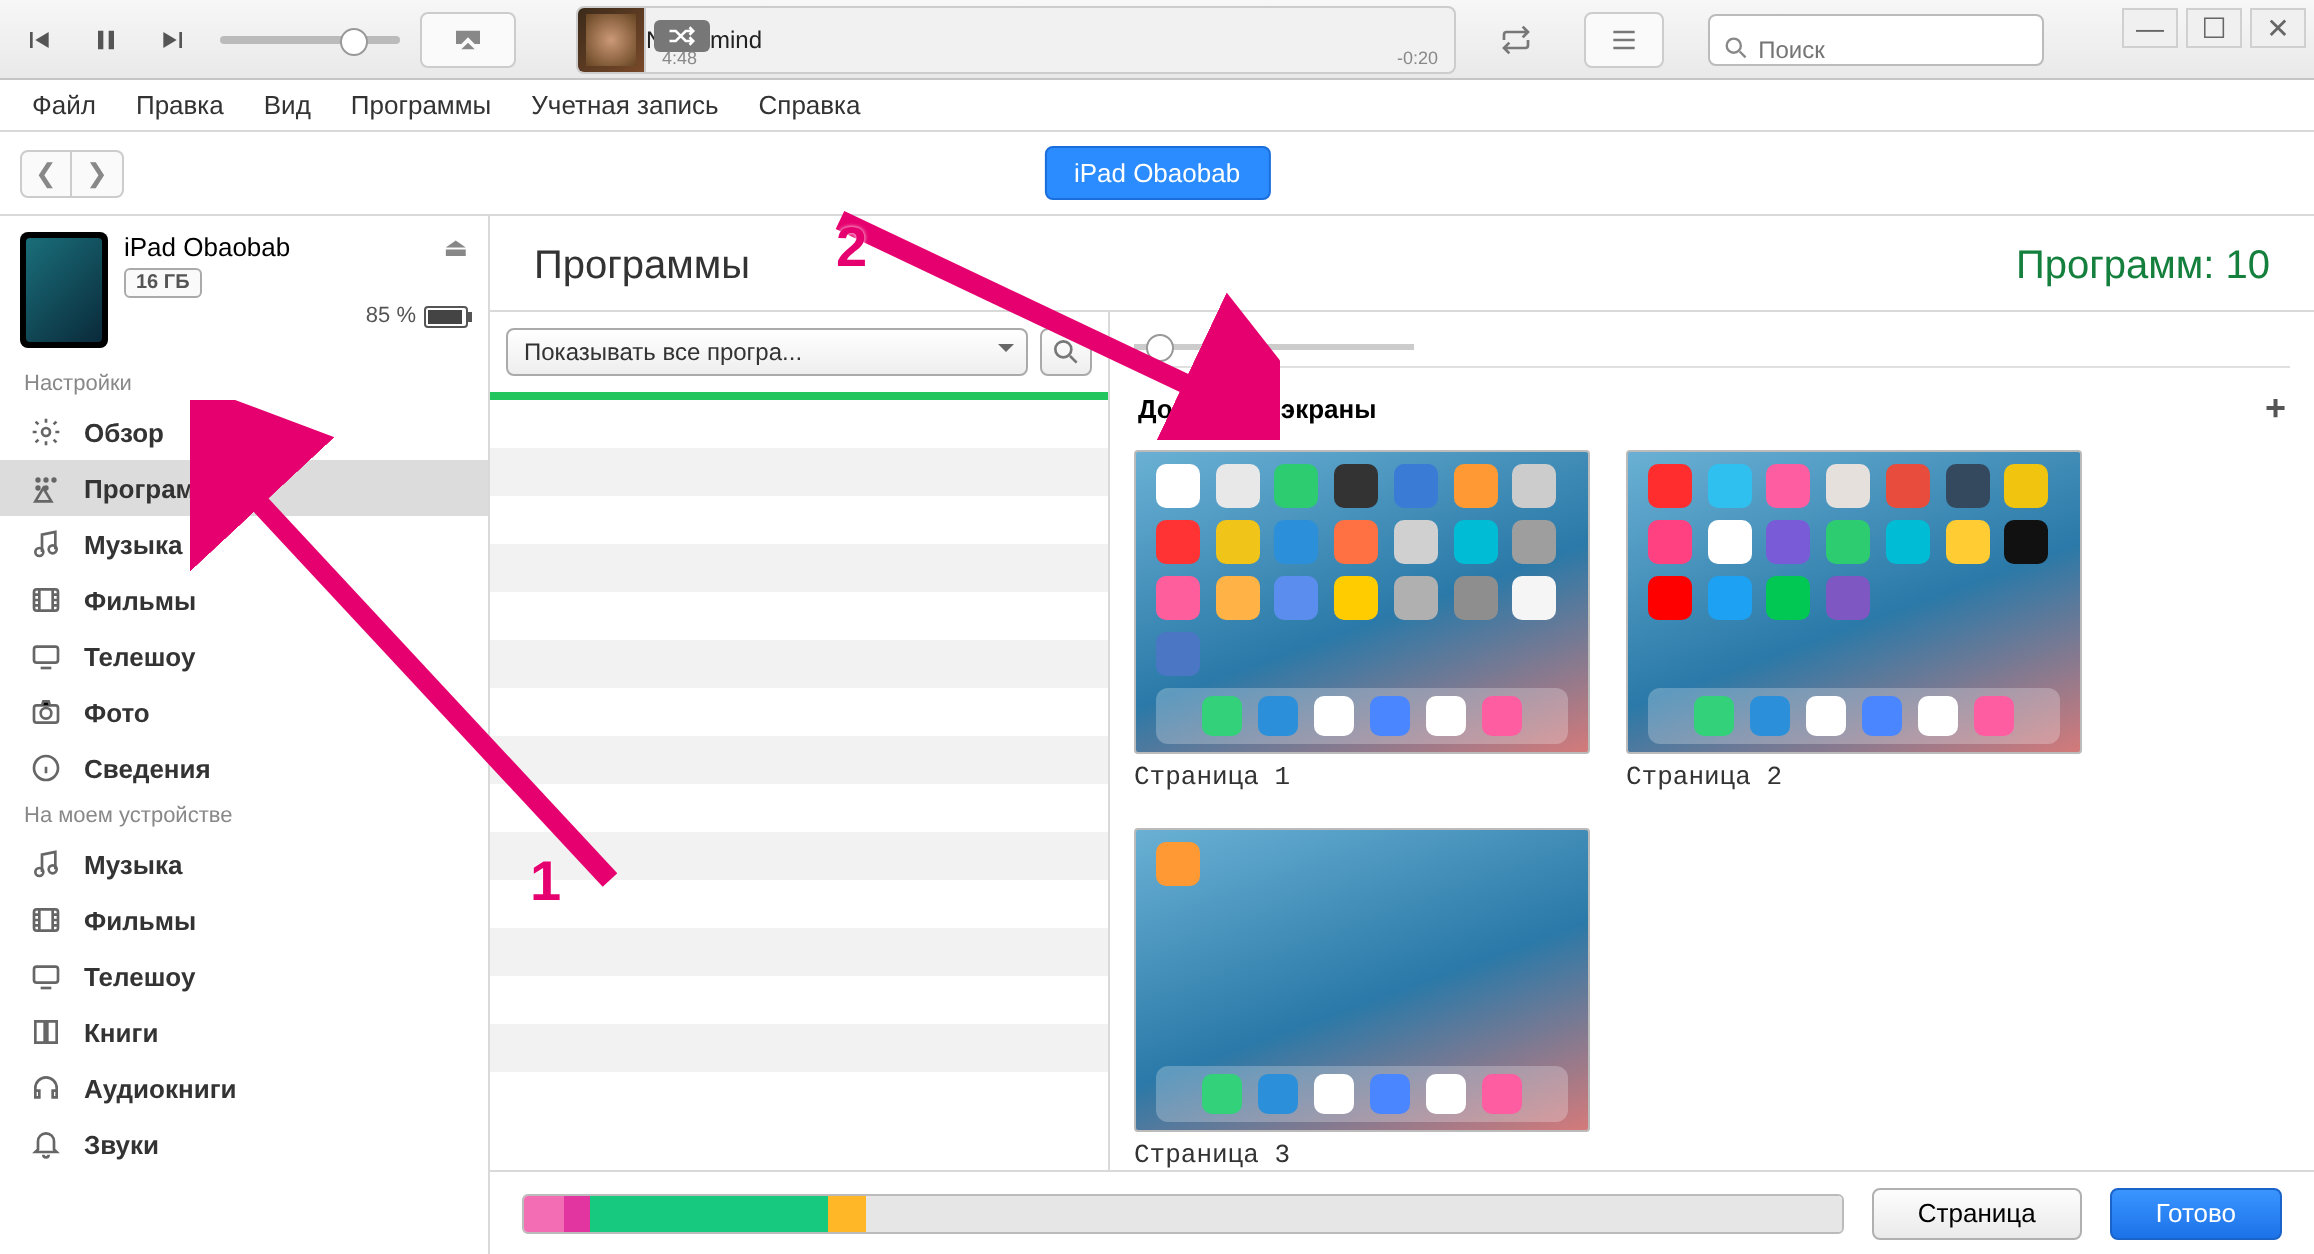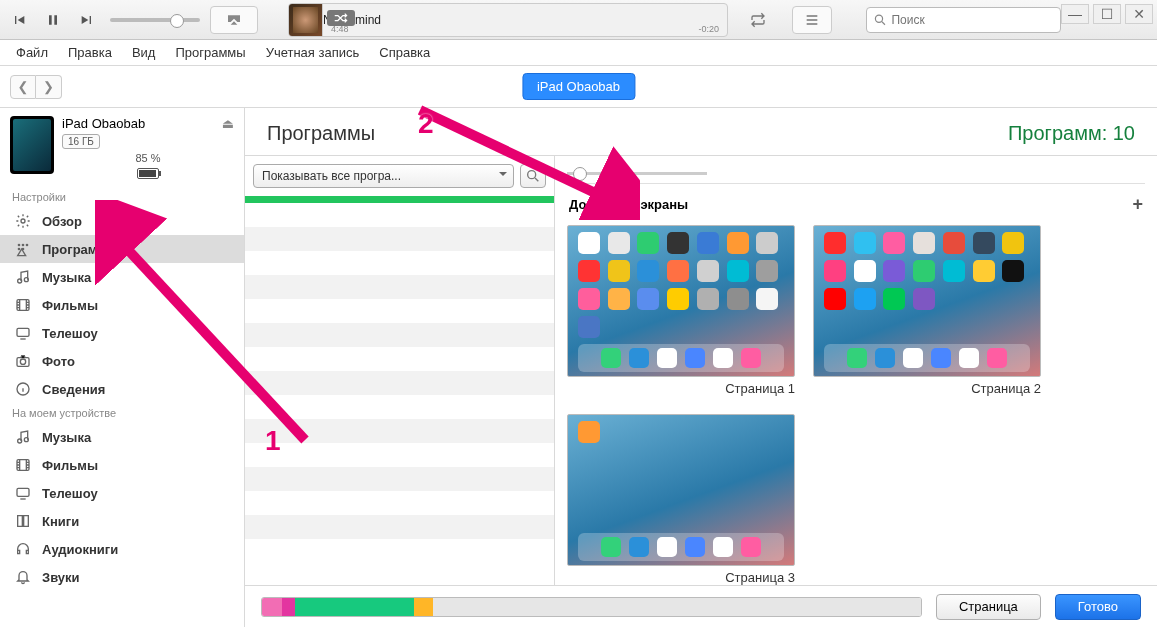--- a/index.html
+++ b/index.html
@@ -33,22 +33,22 @@
   background:#777; border-radius:3px; display:flex; align-items:center; justify-content:center; }
 .np-center { flex:1; text-align:left; font-size:11px; color:#555; }
 .np-title { color:#222; font-size:12px; }
 .np-time-l { position:absolute; left:42px; bottom:2px; font-size:9px; color:#888; }
 .np-time-r { position:absolute; right:8px; bottom:2px; font-size:9px; color:#888; }
 .repeat { width:28px; height:28px; display:flex; align-items:center; justify-content:center;
   color:#777; margin-left:6px; }
 .list-btn { width:40px; height:28px; border:1px solid #ccc; border-radius:4px;
   background:#fafafa; display:flex; align-items:center; justify-content:center; margin-left:10px; }
 .search {
-  width: 195px; height:26px; border:1px solid #bbb; border-radius:4px;
-  background:#fff; display:flex; align-items:center; padding:0 6px; margin-left:24px; gap:4px;
+  width: 168px; height:26px; border:1px solid #bbb; border-radius:4px;
+  background:#fff; display:flex; align-items:flex-end; padding:0 6px; margin-left:12px; gap:4px;
 }
 .search input { border:none; outline:none; font-size:12px; width:100%; background:transparent; }
 .winbtns { position:absolute; right:4px; top:4px; display:flex; gap:4px; }
 .winbtn { width:28px; height:20px; display:flex; align-items:center; justify-content:center;
   color:#666; font-size:14px; cursor:pointer; border:1px solid #d0d0d0; background:#f0f0f0;}
   
 
 .menubar { height:26px; display:flex; align-items:center; gap:4px; padding:0 8px;
   border-bottom:1px solid #d9d9d9; font-size:13px; color:#333; }
 .menubar span { padding:2px 8px; cursor:pointer; }
@@ -68,43 +68,43 @@
 
 .main { display:flex; height: calc(627px - 40px - 26px - 42px); }
 .sidebar { width:245px; border-right:1px solid #d9d9d9; overflow:hidden; }
 .device-head { display:flex; padding:8px 10px; gap:8px; align-items:flex-start; }
 .device-thumb { width:44px; height:58px; background:#000; border-radius:4px; position:relative; overflow:hidden;}
 .device-thumb::after{content:"";position:absolute;inset:3px;border-radius:2px;
   background:linear-gradient(135deg,#1a6e7a,#0a2a3a); }
 .device-info { flex:1; font-size:13px; }
 .eject { float:right; color:#888; }
 .capacity-badge { display:inline-block; font-size:10px; border:1px solid #aaa;
-  border-radius:3px; padding:1px 5px; margin-top:3px; color:#555; background:#fafafa;}
+  border-radius:3px; padding:1px 5px; margin-top:3px; color:#555; background:#fafafa;font-weight:bold;}
 .battery-row { font-size:11px; color:#555; margin-top:3px; display:flex; align-items:center;
-  justify-content:flex-end; gap:4px;flex-direction:column; }
+  justify-content:flex-end; gap:4px; }
 .battery-icon { width:22px; height:11px; border:1px solid #555; border-radius:2px;
   position:relative; }
 .battery-icon::after{content:"";position:absolute;right:-3px;top:2px;width:2px;height:5px;
   background:#555;}
 .battery-fill { position:absolute; left:1px; top:1px; bottom:1px; width:85%; background:#444; }
 
 .side-section-label { font-size:11px; color:#888; padding:4px 12px; }
 .side-item { display:flex; align-items:center; gap:10px; padding:5px 14px; font-size:13px;
   color:#333; cursor:pointer;font-weight:bold; }
 .side-item.selected { background:#dcdcdc; }
 .side-icon { width:18px; height:18px; display:flex; align-items:center; justify-content:center;
   color:#666; }
 
 .content { flex:1; display:flex; flex-direction:column; }
 .content-head { display:flex; justify-content:space-between; align-items:center;
   padding:14px 22px 10px 22px; font-size:20px; color:#333; }
 .content-head .count { font-size:20px; color:#15803d;text-align:right; }
 .content-body { flex:1; display:flex; border-top:1px solid #d9d9d9; }
 .apps-col { width:310px; border-right:1px solid #d9d9d9; display:flex; flex-direction:column; }
-.apps-toolbar { padding:8px; display:flex; gap:6px; border-bottom:7px solid #22c55e; }
+.apps-toolbar { padding:8px; display:flex; gap:6px; border-bottom:4px solid #22c55e; }
 .dropdown { flex:1; height:24px; border:1px solid #aaa; border-radius:4px;
   background:linear-gradient(#fff,#eee); font-size:12px; padding:0 18px 0 8px;
   display:flex; align-items:center; position:relative; color:#333; }
 .dropdown::after{content:"";position:absolute;right:6px;top:7px;border:4px solid transparent;
   border-top-color:#666;}
 .mini-search-btn { width:26px; height:24px; border:1px solid #aaa; border-radius:4px;
   background:linear-gradient(#fff,#eee); display:flex; align-items:center; justify-content:center;}
 .app-list { flex:1; }
 .app-row { height:24px; }
 .app-row:nth-child(even){ background:#f2f2f2; }
@@ -124,21 +124,21 @@
 .screen-preview { width:228px; height:152px; border:1px solid #bbb;
   background:linear-gradient(160deg,#6ab0d4,#2a79a8 55%,#d47a7a); position:relative;
   overflow:hidden; border-radius:2px;}
 .icon-grid { position:absolute; top:6px; left:10px; right:10px;
   display:grid; grid-template-columns:repeat(7,1fr); gap:6px 2px; }
 .app-icon { width:22px; height:22px; border-radius:5px; }
 .dock { position:absolute; bottom:4px; left:10px; right:10px; height:28px;
   background:rgba(255,255,255,0.25); border-radius:6px;
   display:flex; justify-content:center; align-items:center; gap:8px; }
 .dock .app-icon{ width:20px; height:20px; }
-.screen-label { text-align:right; font-size:13px; margin-top:4px; color:#333; }
+.screen-label { text-align:left; font-size:13px; margin-top:4px; color:#333;font-family:Liberation Mono, monospace; }
 
 .footer { height:44px; border-top:1px solid #d9d9d9; display:flex; align-items:center;
   padding:0 16px; gap:14px; }
 .storage-bar { flex:1; height:20px; border:1px solid #bbb; border-radius:3px;
   display:flex; overflow:hidden; position:relative; }
 .seg { height:100%; }
 .storage-label { position:absolute; width:100%; text-align:center; font-size:12px;
   color:#333; line-height:18px; }
 .btn { height:26px; padding:0 22px; font-size:13px; border:1px solid #b0b0b0;
   border-radius:4px; background:linear-gradient(#fdfdfd,#eaeaea); cursor:pointer;

